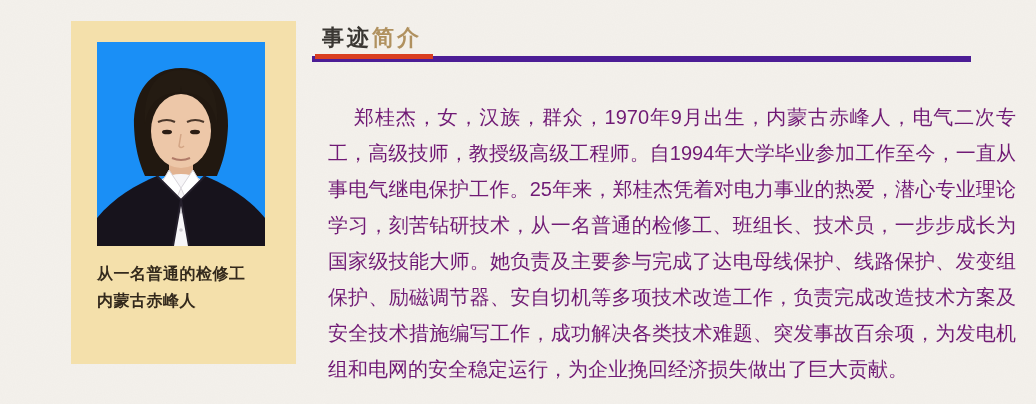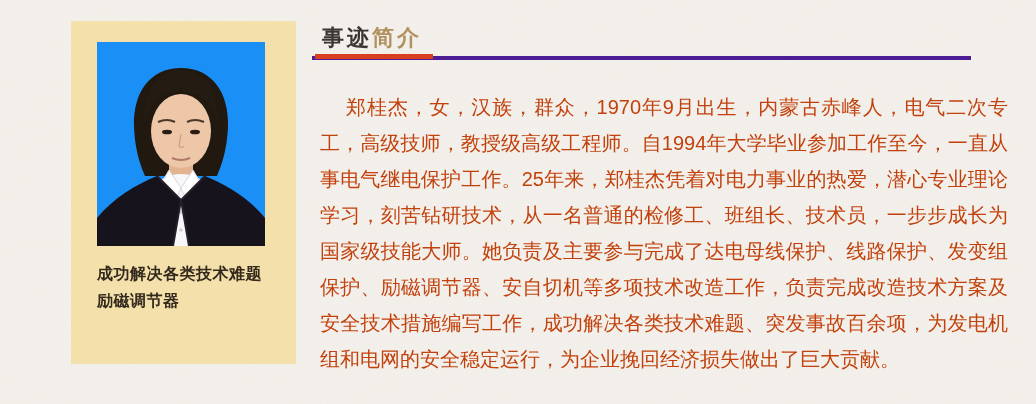--- a/index.html
+++ b/index.html
@@ -61,39 +61,39 @@
   .section-title {
     margin: 0;
     width: 659px;
     box-sizing: border-box;
     padding: 24px 0 5px 10px;
     font-size: 22px;
     line-height: 27px;
     font-weight: bold;
     letter-spacing: 3px;
     color: #3a3733;
-    border-bottom: 4px solid #4c1d95;
+    border-bottom: 6px solid #4c1d95;
     position: relative;
   }
   .section-title .title-secondary { color: #b0915f; }
   .title-accent-bar {
     position: absolute;
     left: 3px;
     bottom: -3px;
     width: 118px;
     height: 5px;
     background: #d93e1f;
   }
   .bio {
-    margin: 8px;
+    margin: 16px;
     padding-top: 21px;
     width: 688px;
     font-size: 20px;
     line-height: 36px;
-    color: #c2410c;
+    color: #701a75;
     text-align: justify;
     text-indent: 26px;
   }
 </style>
 </head>
 <body>
 
 <svg class="texture" width="1036" height="404" aria-hidden="true">
   <filter id="grain">
     <feTurbulence type="fractalNoise" baseFrequency="0.9" numOctaves="2" seed="7"></feTurbulence>
@@ -134,22 +134,22 @@
       <circle cx="84" cy="188" r="1.8" fill="#cfcdd2"></circle>
 
       <path d="M0,204 L0,176 C16,156 40,142 60,134 L84,158 L76,204 Z" fill="#17131c"></path>
       <path d="M168,204 L168,176 C152,156 128,142 108,134 L84,158 L92,204 Z" fill="#17131c"></path>
 
       <path d="M60,134 L84,158 L76,204" stroke="#241f2b" stroke-width="2" fill="none"></path>
       <path d="M108,134 L84,158 L92,204" stroke="#241f2b" stroke-width="2" fill="none"></path>
     </svg>
   </div>
   <div class="org-block">
-    <div>成功解决各类技术难题</div>
-    <div>励磁调节器</div>
+    <div>从一名普通的检修工</div>
+    <div>内蒙古赤峰人</div>
   </div>
 </aside>
 
 <main class="content">
   <h2 class="section-title">
     <span class="title-primary">事迹</span><span class="title-secondary">简介</span>
     <span class="title-accent-bar"></span>
   </h2>
   <p class="bio">郑桂杰，女，汉族，群众，1970年9月出生，内蒙古赤峰人，电气二次专工，高级技师，教授级高级工程师。自1994年大学毕业参加工作至今，一直从事电气继电保护工作。25年来，郑桂杰凭着对电力事业的热爱，潜心专业理论学习，刻苦钻研技术，从一名普通的检修工、班组长、技术员，一步步成长为国家级技能大师。她负责及主要参与完成了达电母线保护、线路保护、发变组保护、励磁调节器、安自切机等多项技术改造工作，负责完成改造技术方案及安全技术措施编写工作，成功解决各类技术难题、突发事故百余项，为发电机组和电网的安全稳定运行，为企业挽回经济损失做出了巨大贡献。</p>
 </main>

